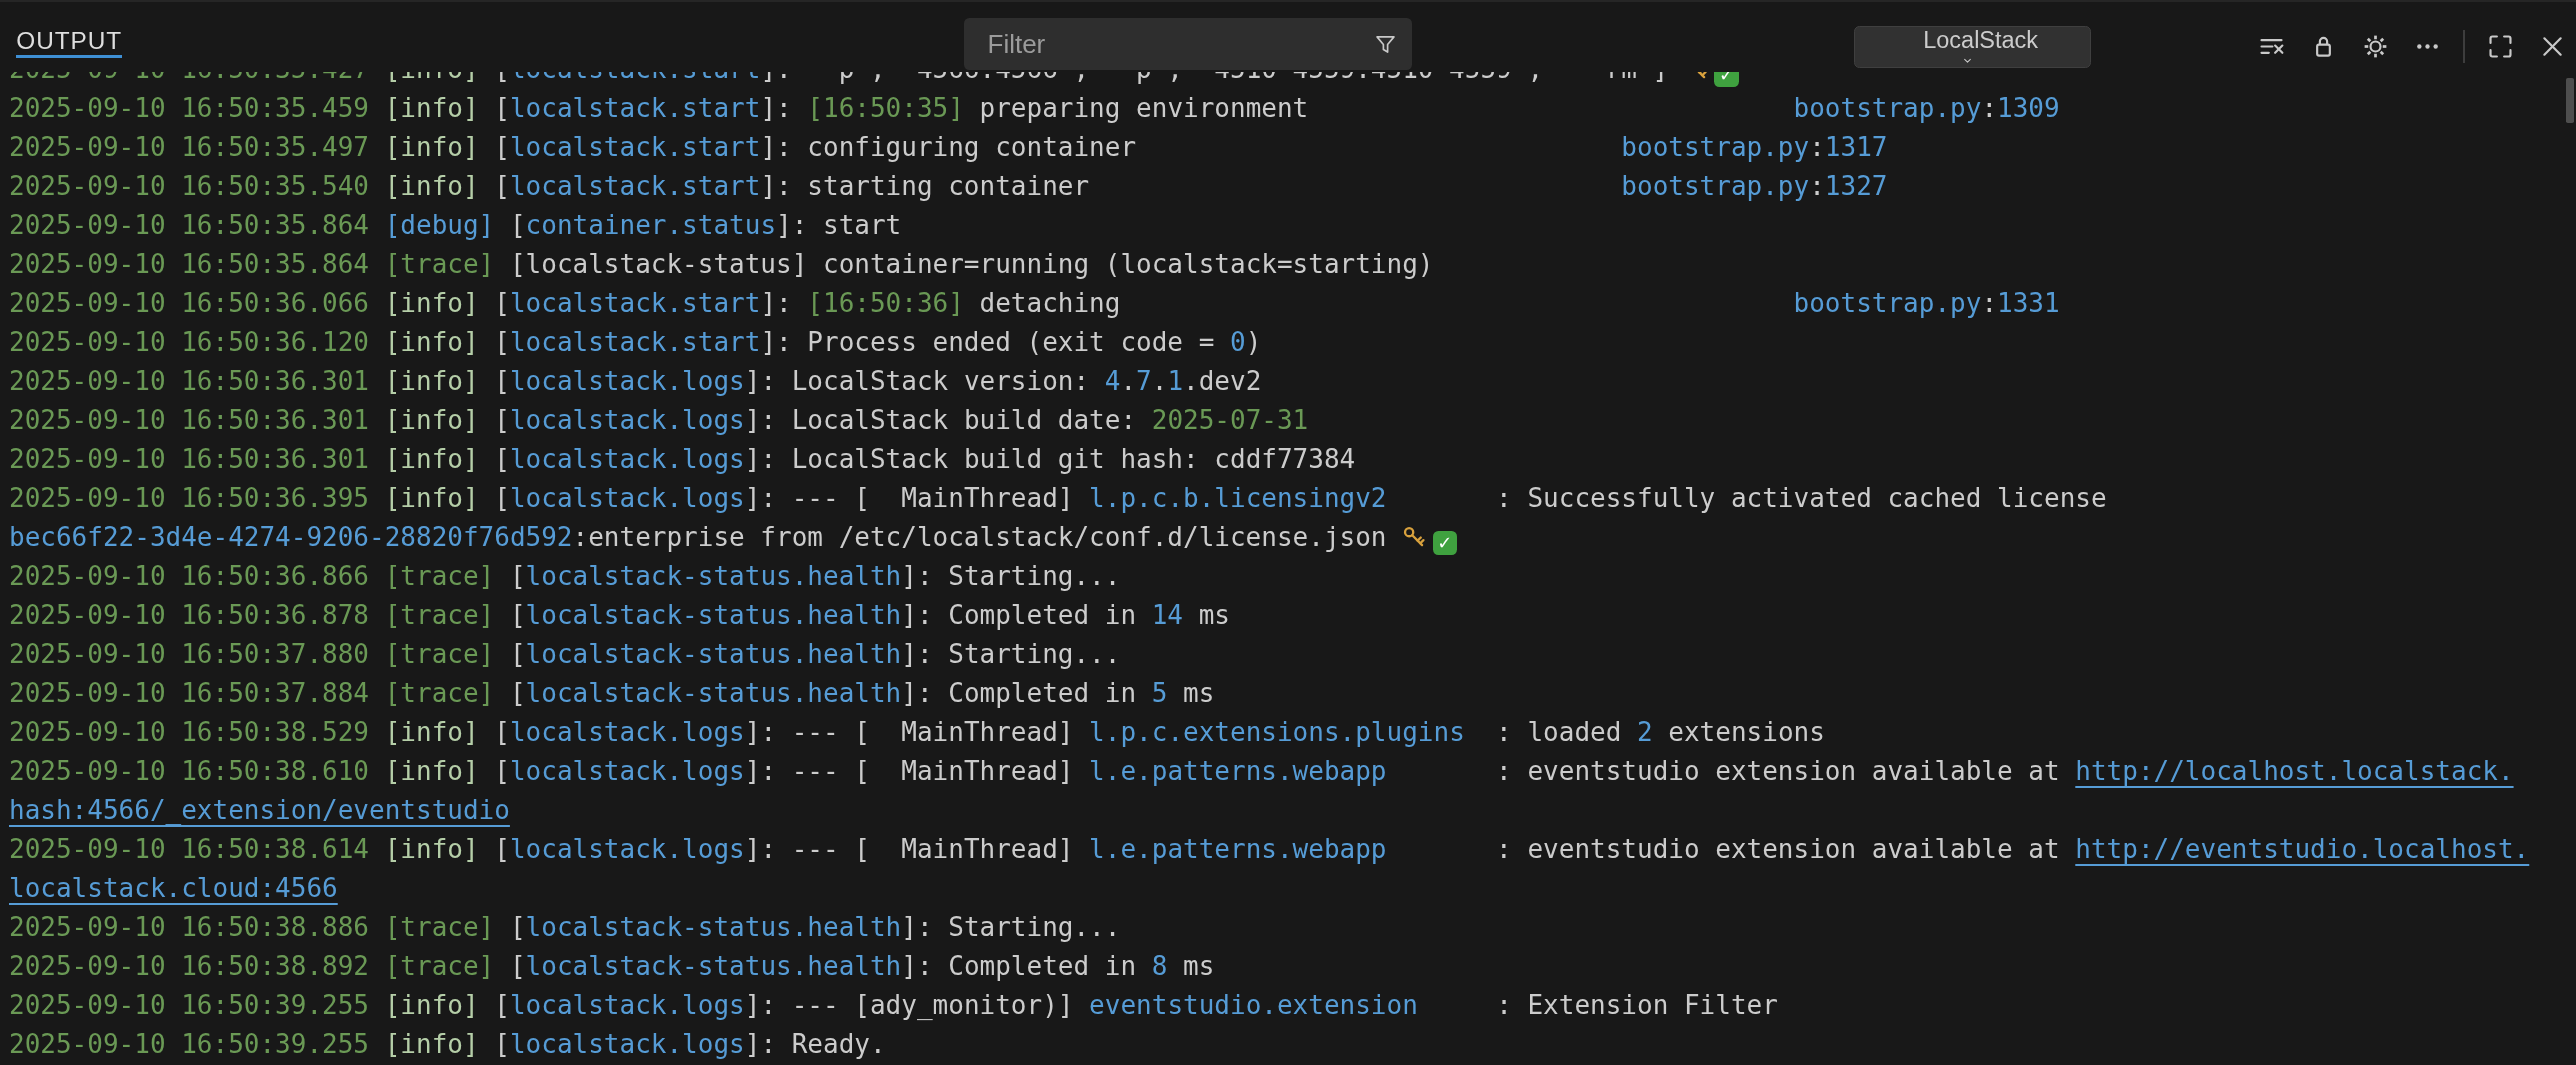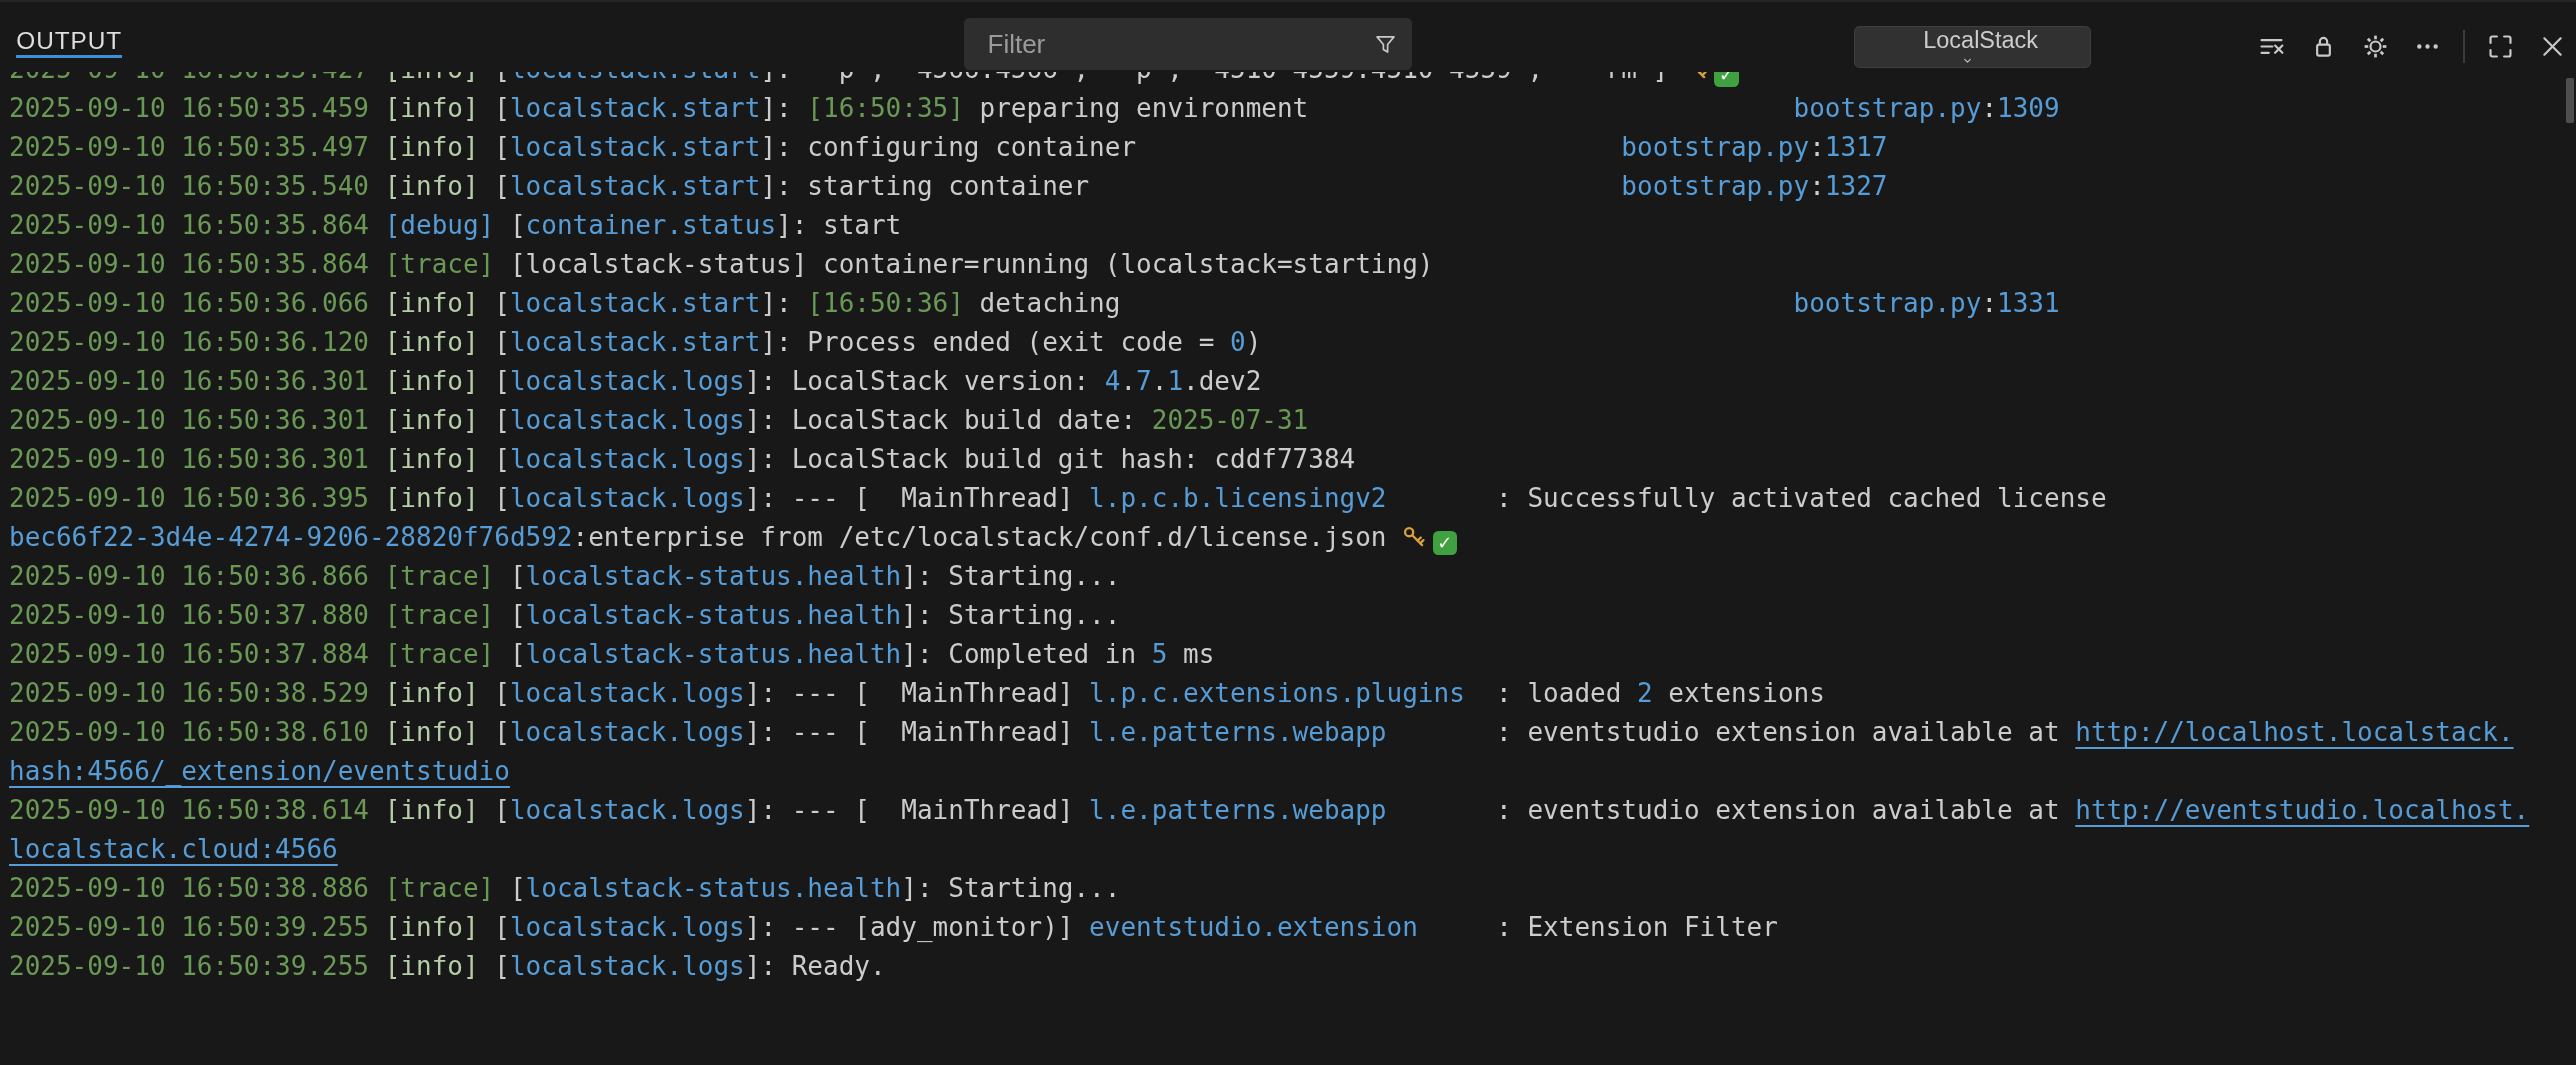--- a/index.html
+++ b/index.html
@@ -152,27 +152,29 @@
       <div class="log-line"><span class="in"><span class="s-ts">2025-09-10 16:50:36.301</span><span class="s-txt"> </span><span class="s-info">[info]</span><span class="s-txt"> [</span><span class="s-mod">localstack.logs</span><span class="s-txt">]: LocalStack build date: </span><span class="s-ts">2025-07-31</span></span></div>
       <div class="log-line"><span class="in"><span class="s-ts">2025-09-10 16:50:36.301</span><span class="s-txt"> </span><span class="s-info">[info]</span><span class="s-txt"> [</span><span class="s-mod">localstack.logs</span><span class="s-txt">]: LocalStack build git hash: cddf77384</span></span></div>
       <div class="log-line"><span class="in"><span class="s-ts">2025-09-10 16:50:36.395</span><span class="s-txt"> </span><span class="s-info">[info]</span><span class="s-txt"> [</span><span class="s-mod">localstack.logs</span><span class="s-txt">]: --- [  MainThread] </span><span class="s-mod">l.p.c.b.licensingv2</span><span>       </span><span class="s-txt">: Successfully activated cached license</span></span></div>
       <div class="log-line"><span class="in"><span class="s-mod">bec66f22-3d4e-4274-9206-28820f76d592</span><span class="s-txt">:enterprise from /etc/localstack/conf.d/license.json </span><span class="key-icon"><svg width="25" height="25" viewBox="0 0 28 28" fill="none" stroke="#d8a13d" stroke-width="2.6" stroke-linecap="round">
               <circle cx="8" cy="8" r="4.6"></circle>
               <path d="M11.5 11.5 L22.5 22.5"></path>
               <path d="M17.5 17.5 L21 14"></path>
               <path d="M20.5 20.5 L24 17"></path>
             </svg></span><span class="check-icon">✓</span></span></div>
       <div class="log-line"><span class="in"><span class="s-ts">2025-09-10 16:50:36.866</span><span class="s-txt"> </span><span class="s-trace">[trace]</span><span class="s-txt"> [</span><span class="s-mod">localstack-status.health</span><span class="s-txt">]: Starting...</span></span></div>
+      <div class="log-line"><span class="in"><span class="s-ts">2025-09-10 16:50:36.878</span><span class="s-txt"> </span><span class="s-trace">[trace]</span><span class="s-txt"> [</span><span class="s-mod">localstack-status.health</span><span class="s-txt">]: Completed in </span><span class="s-num">14</span><span class="s-txt"> ms</span></span></div>
       <div class="log-line"><span class="in"><span class="s-ts">2025-09-10 16:50:37.880</span><span class="s-txt"> </span><span class="s-trace">[trace]</span><span class="s-txt"> [</span><span class="s-mod">localstack-status.health</span><span class="s-txt">]: Starting...</span></span></div>
       <div class="log-line"><span class="in"><span class="s-ts">2025-09-10 16:50:37.884</span><span class="s-txt"> </span><span class="s-trace">[trace]</span><span class="s-txt"> [</span><span class="s-mod">localstack-status.health</span><span class="s-txt">]: Completed in </span><span class="s-num">5</span><span class="s-txt"> ms</span></span></div>
       <div class="log-line"><span class="in"><span class="s-ts">2025-09-10 16:50:38.529</span><span class="s-txt"> </span><span class="s-info">[info]</span><span class="s-txt"> [</span><span class="s-mod">localstack.logs</span><span class="s-txt">]: --- [  MainThread] </span><span class="s-mod">l.p.c.extensions.plugins</span><span>  </span><span class="s-txt">: loaded </span><span class="s-num">2</span><span class="s-txt"> extensions</span></span></div>
       <div class="log-line"><span class="in"><span class="s-ts">2025-09-10 16:50:38.610</span><span class="s-txt"> </span><span class="s-info">[info]</span><span class="s-txt"> [</span><span class="s-mod">localstack.logs</span><span class="s-txt">]: --- [  MainThread] </span><span class="s-mod">l.e.patterns.webapp</span><span>       </span><span class="s-txt">: eventstudio extension available at </span><span class="s-link">http://localhost.localstack.</span></span></div>
       <div class="log-line"><span class="in"><span class="s-link">hash:4566/_extension/eventstudio</span></span></div>
       <div class="log-line"><span class="in"><span class="s-ts">2025-09-10 16:50:38.614</span><span class="s-txt"> </span><span class="s-info">[info]</span><span class="s-txt"> [</span><span class="s-mod">localstack.logs</span><span class="s-txt">]: --- [  MainThread] </span><span class="s-mod">l.e.patterns.webapp</span><span>       </span><span class="s-txt">: eventstudio extension available at </span><span class="s-link">http://eventstudio.localhost.</span></span></div>
       <div class="log-line"><span class="in"><span class="s-link">localstack.cloud:4566</span></span></div>
       <div class="log-line"><span class="in"><span class="s-ts">2025-09-10 16:50:38.886</span><span class="s-txt"> </span><span class="s-trace">[trace]</span><span class="s-txt"> [</span><span class="s-mod">localstack-status.health</span><span class="s-txt">]: Starting...</span></span></div>
+      <div class="log-line"><span class="in"><span class="s-ts">2025-09-10 16:50:38.892</span><span class="s-txt"> </span><span class="s-trace">[trace]</span><span class="s-txt"> [</span><span class="s-mod">localstack-status.health</span><span class="s-txt">]: Completed in </span><span class="s-num">8</span><span class="s-txt"> ms</span></span></div>
       <div class="log-line"><span class="in"><span class="s-ts">2025-09-10 16:50:39.255</span><span class="s-txt"> </span><span class="s-info">[info]</span><span class="s-txt"> [</span><span class="s-mod">localstack.logs</span><span class="s-txt">]: --- [ady_monitor)] </span><span class="s-mod">eventstudio.extension</span><span>     </span><span class="s-txt">: Extension Filter</span></span></div>
       <div class="log-line"><span class="in"><span class="s-ts">2025-09-10 16:50:39.255</span><span class="s-txt"> </span><span class="s-info">[info]</span><span class="s-txt"> [</span><span class="s-mod">localstack.logs</span><span class="s-txt">]: Ready.</span></span></div>
     </div>
 
   <div class="scroll-thumb"></div>
 </div>
 
 
 </body></html>

